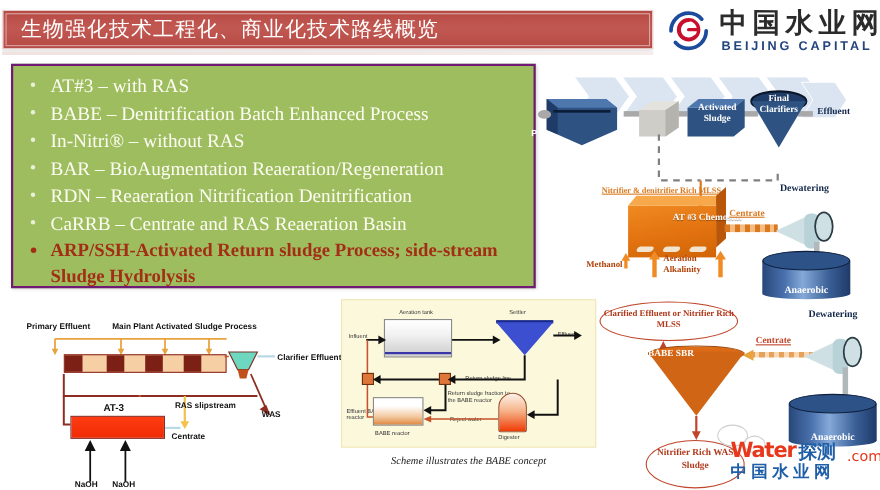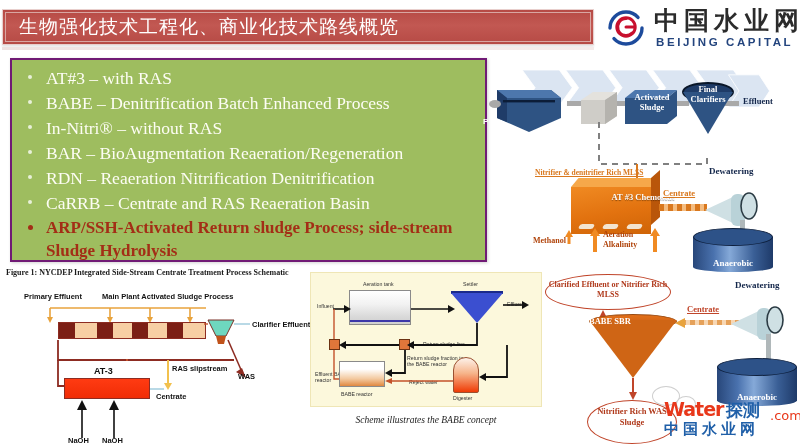--- a/index.html
+++ b/index.html
@@ -286,21 +286,21 @@
 
     <div class="lbl" style="left:256px;top:34px;font-size:8.5px;color:#13264a;">Effluent</div>
 
     <svg style="position:absolute;left:0;top:60px;" width="313" height="70">
       <path d="M112 0 V42 H150" fill="none" stroke="#808080" stroke-width="2" stroke-dasharray="6,5"></path>
       <path d="M220 36 V42 H150" fill="none" stroke="#808080" stroke-width="2" stroke-dasharray="6,5"></path>
       <path d="M150 42 V62" fill="none" stroke="#d9781e" stroke-width="2"></path>
       <polygon points="150,70 146,60 154,60" fill="#d9781e"></polygon>
     </svg>
 
-    <div class="orange-lbl" style="left:48px;top:106px;font-size:7.5px;line-height:9.5px;width:120px;white-space:normal;text-decoration:underline;">Nitrifier &amp; denitrifier Rich MLSS</div>
+    <div class="orange-lbl" style="left:60px;top:106px;font-size:7.5px;line-height:9.5px;width:120px;white-space:normal;text-decoration:underline;">Nitrifier &amp; denitrifier Rich MLSS</div>
 
     <div class="chemo">
       <div class="top"></div>
       <div class="side"></div>
       <div class="cap">AT #3 Chemostat</div>
       <div class="diffuser" style="left:8px;"></div>
       <div class="diffuser" style="left:32px;"></div>
       <div class="diffuser" style="left:56px;"></div>
     </div>
 
@@ -328,21 +328,20 @@
     <div class="lbl" style="left:222px;top:104px;font-size:9px;color:#13264a;">Dewatering</div>
 
     <div class="tank" style="left:206px;top:166px;width:80px;height:44px;">
       <div class="body"></div>
       <div class="lid"></div>
       <div class="cap">Anaerobic</div>
     </div>
   </div>
 
   <div class="fig1">
-    <div class="fig1-cap">Figure 1:  NYCDEP Integrated Side-Stream Centrate Treatment Process Schematic</div>
 
     <div class="f1lbl" style="left:18px;top:24px;">
       <span>Primary Effluent</span>
     </div>
     <div class="f1lbl" style="left:96px;top:24px;">Main Plant Activated Sludge Process</div>
 
     <svg style="position:absolute;left:40px;top:32px;" width="180" height="24">
       <path d="M4 8 H160" stroke="#e8a33d" stroke-width="1.6" fill="none"></path>
       <path d="M64 8 V18" stroke="#e8a33d" stroke-width="1.6"></path>
         <polygon points="64,23 61,17 67,17" fill="#e8a33d"></polygon>
@@ -374,21 +373,21 @@
     <svg style="position:absolute;left:10px;top:66px;" width="260" height="76">
       <path d="M42 6 V26 H218" fill="none" stroke="#8d2c22" stroke-width="1.8"></path>
       <path d="M212 6 L226 38" fill="none" stroke="#8d2c22" stroke-width="1.6"></path>
       <polygon points="230,44 220,38 226,34" fill="#8d2c22"></polygon>
       <path d="M42 26 V52 H48" fill="none" stroke="#8d2c22" stroke-width="1.8"></path>
       <path d="M152 26 V52" fill="none" stroke="#f2c14e" stroke-width="2"></path>
       <polygon points="152,56 148,49 156,49" fill="#f2c14e"></polygon>
       <path d="M110 26 h2" stroke="#c4522a" stroke-width="2"></path>
     </svg>
     <div class="f1lbl" style="left:232px;top:104px;">WAS</div>
-    <div class="f1lbl" style="left:166px;top:96px;line-height:10px;">
+    <div class="f1lbl" style="left:153px;top:96px;line-height:10px;">
       <span>RAS slipstream</span>
     </div>
 
     <div class="f1lbl" style="left:88px;top:98px;font-size:9px;">AT-3</div>
     <div class="at3box"></div>
     <div class="f1lbl" style="left:150px;top:124px;">Centrate</div>
     <div class="bline" style="left:144px;top:120px;width:14px;height:2px;"></div>
 
     <svg style="position:absolute;left:60px;top:130px;" width="110" height="44">
       <path d="M16 40 V10" stroke="#111" stroke-width="1.6"></path>

